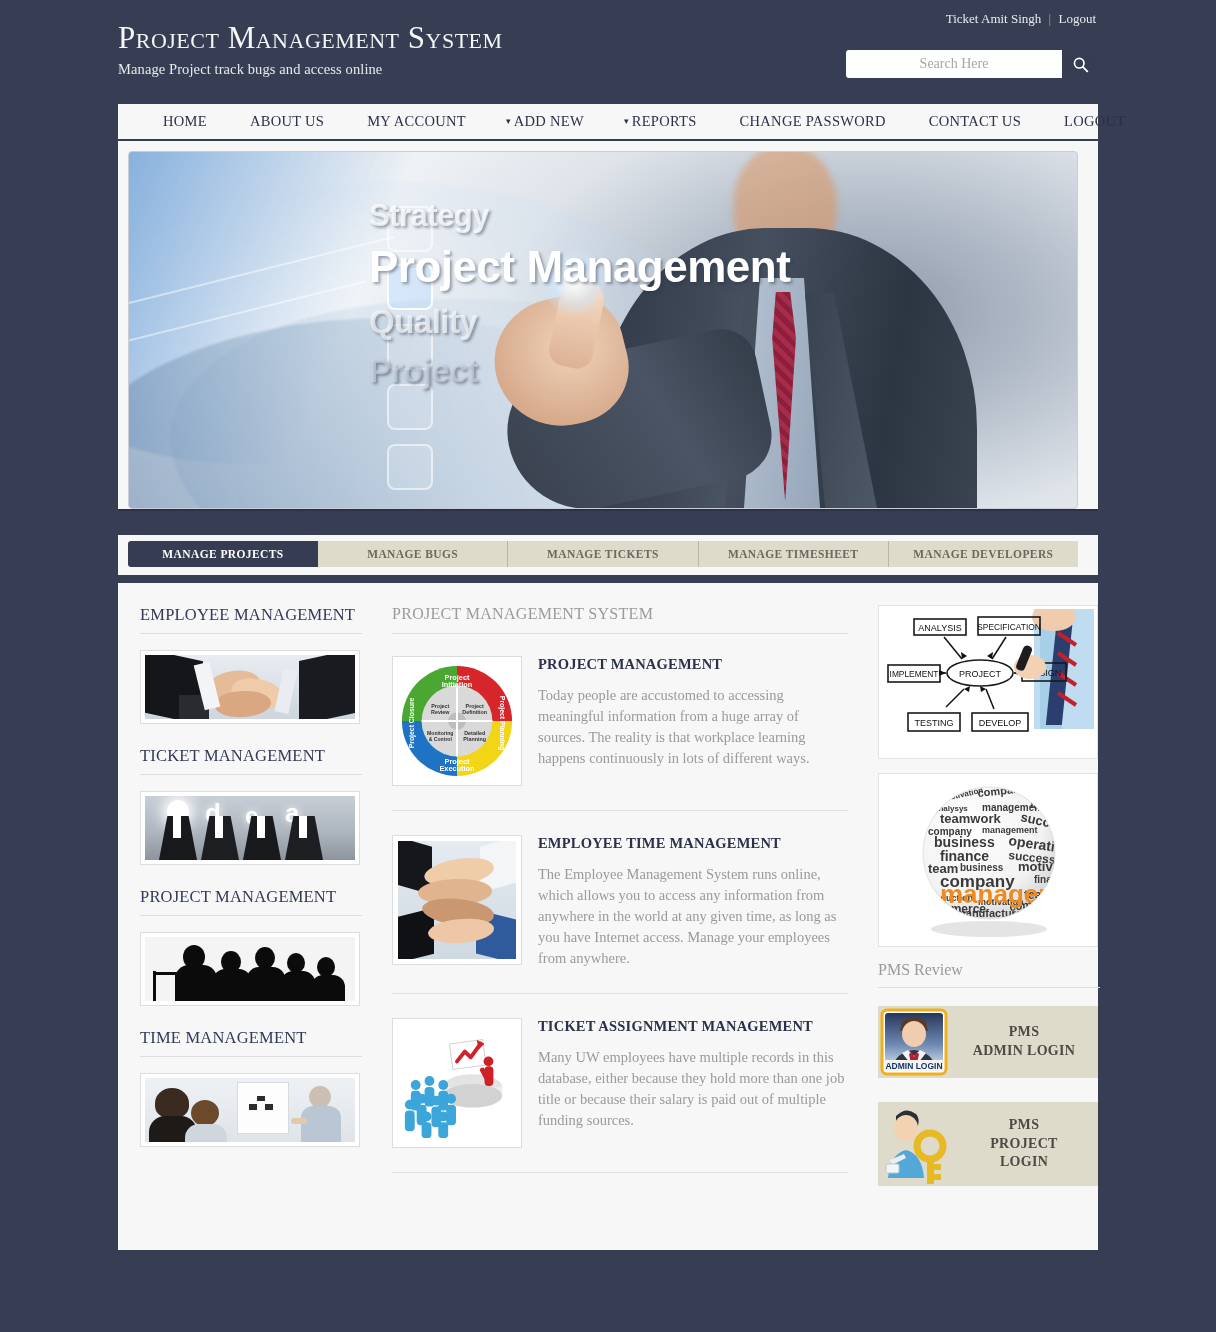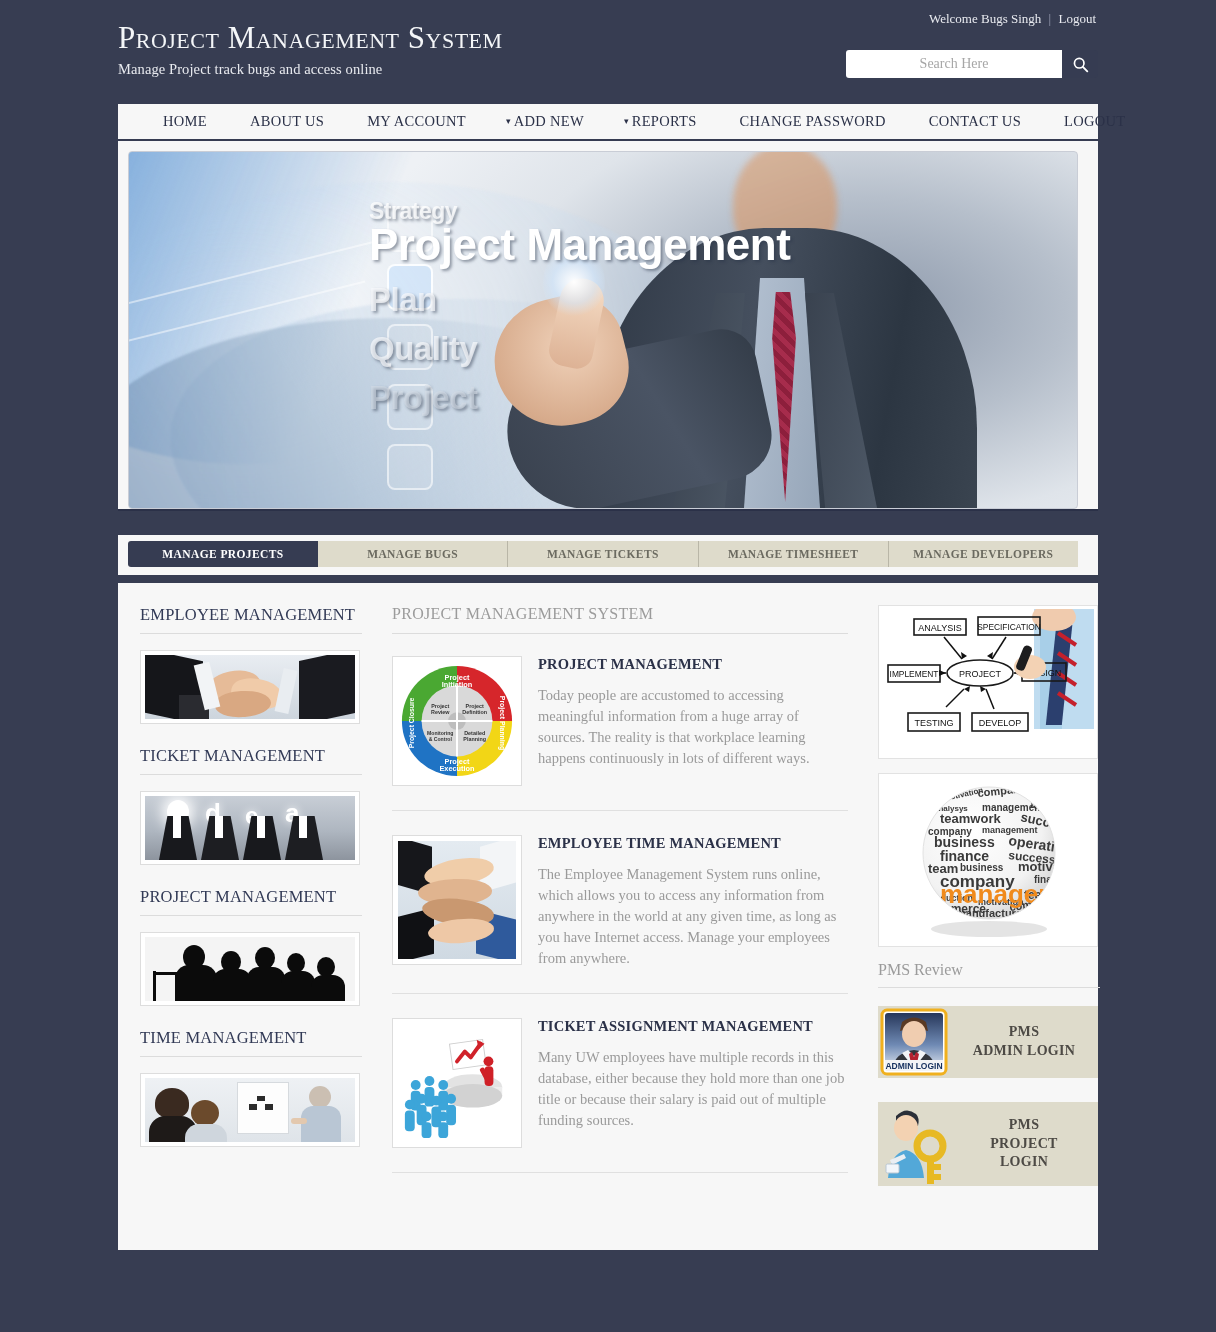--- a/index.html
+++ b/index.html
@@ -145,21 +145,21 @@
     width: 46px; height: 46px;
   }
   .sq.active { background: rgba(180,215,255,.38); border-color: rgba(255,255,255,.9); }
 
   .banner-words { position: absolute; left: 240px; top: 48px; }
   .bw {
     font-family: "Liberation Sans", sans-serif; font-weight: bold;
     line-height: 1; letter-spacing: -.5px;
     text-shadow: 2px 2px 3px rgba(40,50,70,.45);
   }
-  .bw.small { font-size: 23px; color: rgba(255,255,255,.78); margin-bottom: 0; }
+  .bw.small { font-size: 31px; color: rgba(255,255,255,.78); margin-bottom: 14px; }
   .bw.big   { font-size: 44px; color: #ffffff; margin-bottom: 16px; }
   .bw.dim   { font-size: 33px; color: rgba(248,250,252,.72); margin-bottom: 16px; }
   .bw.dimmer{ font-size: 33px; color: rgba(215,222,232,.55); }
 
   
   .tabswrap { width: 980px; margin-left: 118px; background: #f7f7f7; padding: 6px 10px 8px 10px; margin-top: 24px; }
   .tabs { display: flex; width: 950px; height: 26px; }
   .tab {
     flex: 1; display: flex; align-items: center; justify-content: center;
     background: #dedbcb; color: #6b6a60; font-size: 11.5px; font-weight: bold;
@@ -238,21 +238,21 @@
 </head>
 <body>
 
 <div class="header">
   <div class="brand">
     <div class="brand-title">Project Management System</div>
     <div class="brand-sub">Manage Project track bugs and access online</div>
   </div>
 
   <div class="welcome-bar">
-    <span>Welcome Bugs Singh</span>
+    <span>Ticket Amit Singh</span>
     <span class="sep">|</span>
     <a href="#">Logout</a>
   </div>
 
   <div class="searchbox">
     <input type="text" placeholder="Search Here" style="">
     <button class="search-btn">
       <svg width="17" height="17" viewBox="0 0 20 20">
         <circle cx="8.5" cy="8.5" r="5.6" fill="none" stroke="#fff" stroke-width="2"></circle>
         <line x1="12.8" y1="12.8" x2="18" y2="18" stroke="#fff" stroke-width="2.2" stroke-linecap="round"></line>
@@ -298,21 +298,20 @@
 
     <div class="sq" style="left:258px; top:54px;"></div>
     <div class="sq active" style="left:258px; top:112px;"></div>
     <div class="sq" style="left:258px; top:172px;"></div>
     <div class="sq" style="left:258px; top:232px;"></div>
     <div class="sq" style="left:258px; top:292px;"></div>
 
     <div class="banner-words">
       <div class="bw small">Strategy</div>
       <div class="bw big">Project Management</div>
-      <div class="bw dim">Plan</div>
       <div class="bw dim">Quality</div>
       <div class="bw dimmer">Project</div>
     </div>
   </div>
 </div>
 
 <div class="tabswrap">
   <div class="tabs">
     <div class="tab active">Manage Projects</div>
     <div class="tab">Manage Bugs</div>

